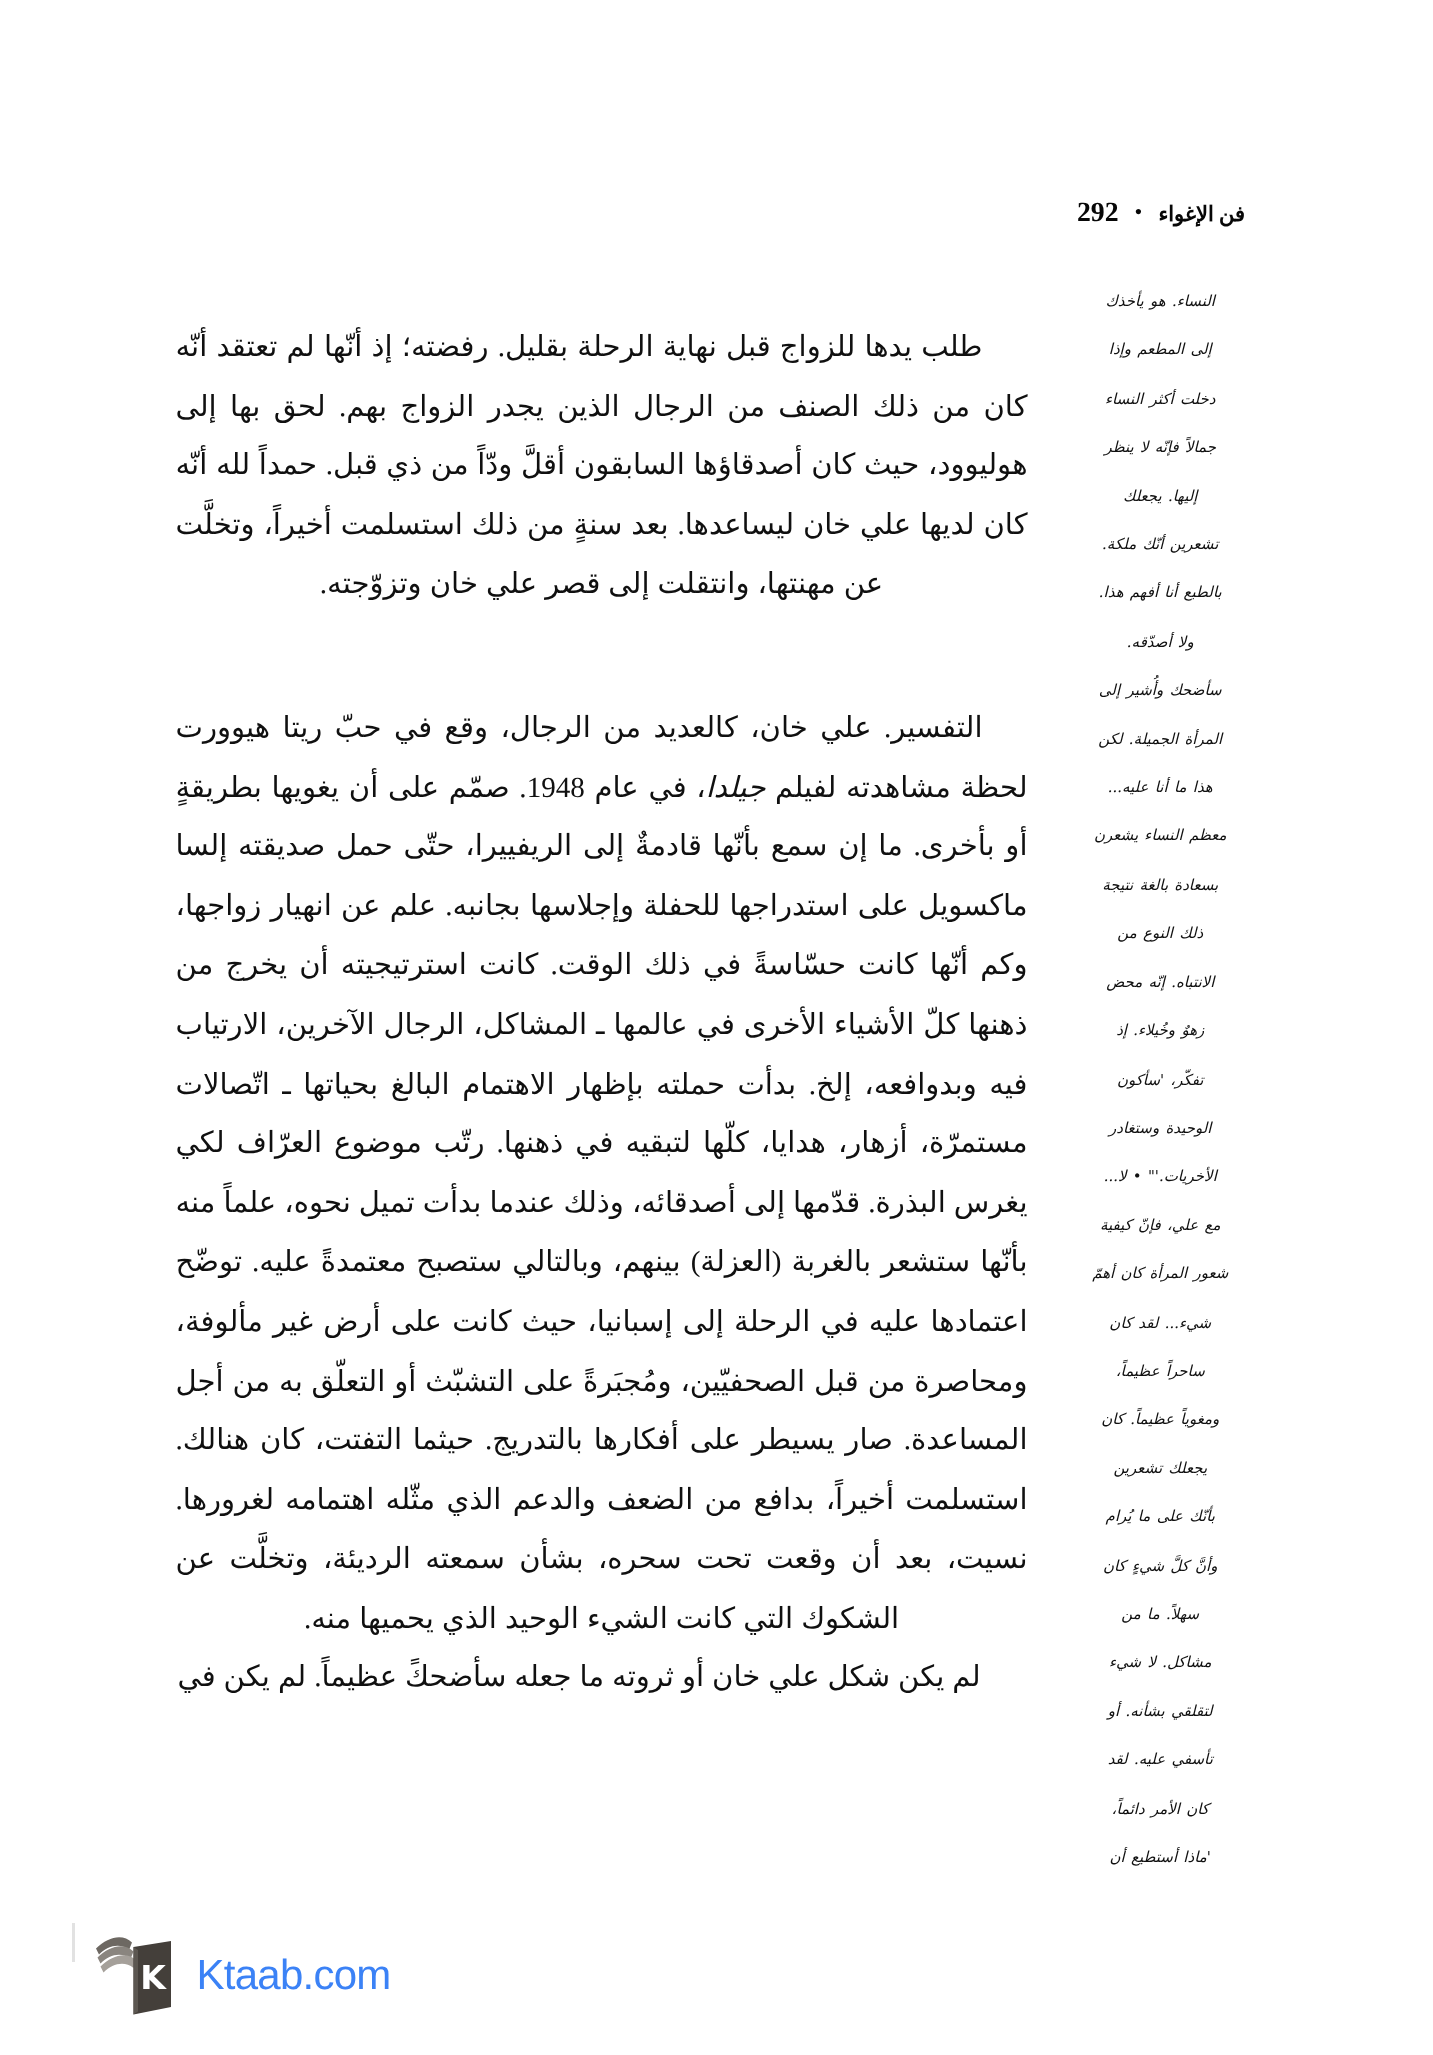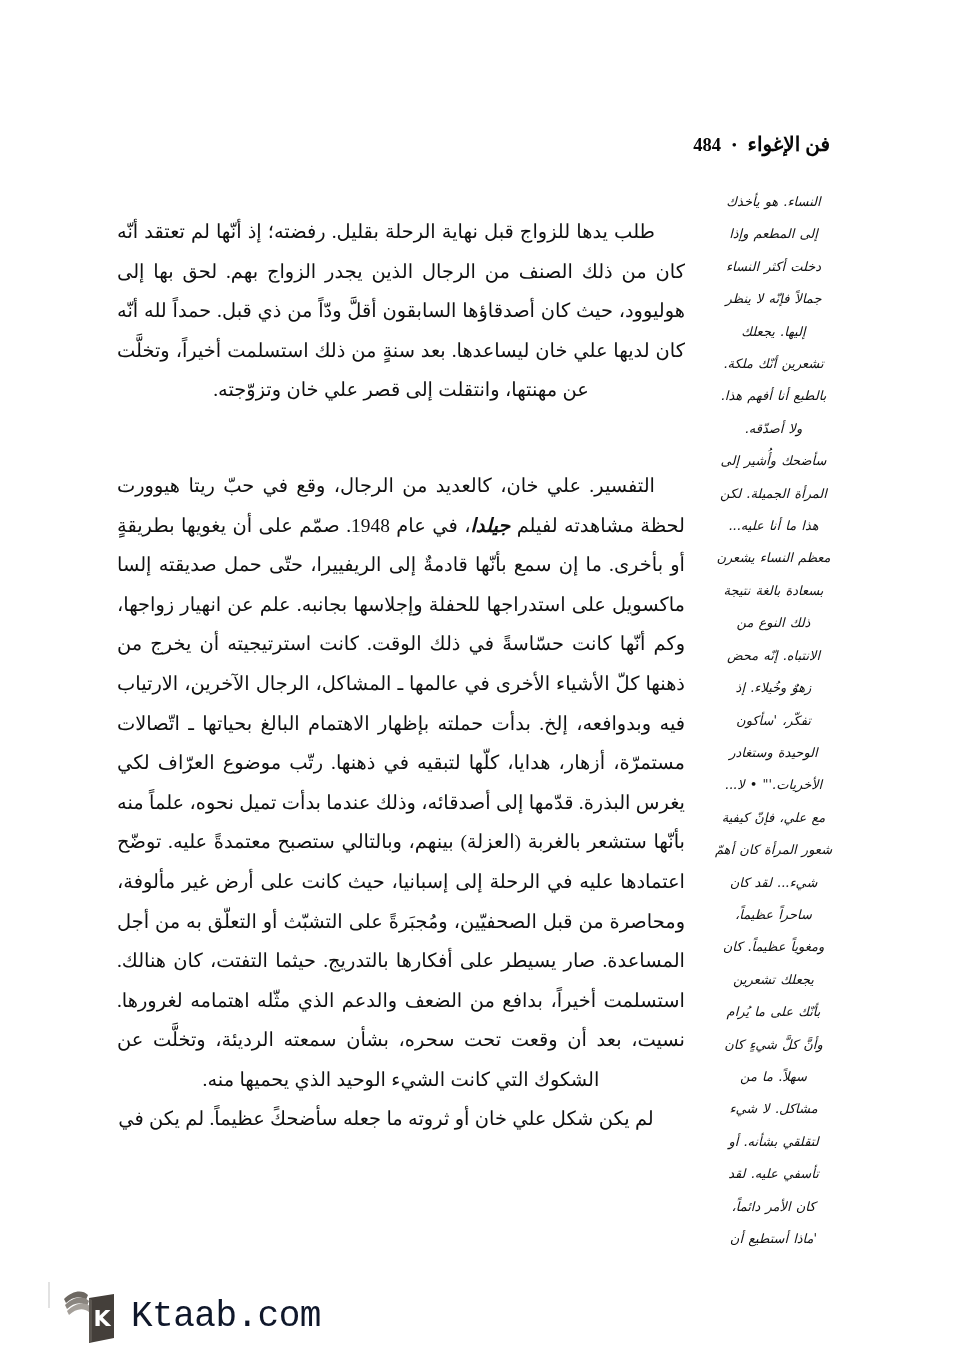--- a/index.html
+++ b/index.html
@@ -26,21 +26,21 @@
     display:flex; flex-direction:row; align-items:baseline;
     gap:11px;
     direction:rtl;
     font-size:17.5px;
     font-weight:700;
     letter-spacing:0;
     color:#070707;
   }
   .running-head .rh-title {
     font-family:"Liberation Serif","DejaVu Serif",serif;
-    font-size:20px;
+    font-size:14px;
     font-weight:700;
   }
   .running-head .rh-dot {
     font-size:13px;
     line-height:1;
     position:relative; top:-2px;
   }
   .running-head .rh-page {
     font-family:"Liberation Serif","DejaVu Serif",serif;
     font-size:18.5px;
@@ -66,35 +66,35 @@
     text-align-last:center;
     word-spacing:0.5px;
     margin:0;
     color:#101010;
   }
   .body-column p.indented { text-indent:30px; }
   .body-column p + p { margin-top:0px; }
   .para-gap { height:26px; }
   .para-gap-lg { height:56px; }
 
-  .film-title { font-style:italic;font-weight:bold; }
+  .film-title { font-style:italic; }
 
   
   .margin-column {
     position:absolute;
     top:186px;
     right:100px;
     width:163px;
     direction:rtl;
     text-align:center;
   }
   .margin-column p {
     font-family:"DejaVu Serif","Liberation Serif",serif;
     font-style:italic;
-    font-size:13px;
+    font-size:10px;
     line-height:32.4px;
     text-align:center;
     color:#101010;
     margin:0;
     word-spacing:1px;
   }
 
   
   .watermark {
     position:absolute;
@@ -102,44 +102,44 @@
     display:flex; flex-direction:row; align-items:center;
     direction:ltr;
     gap:11px;
   }
   .wm-logo {
     position:relative;
     width:58px; height:62px;
     flex:0 0 auto;
   }
   .wm-text {
-    font-family:Liberation Mono, monospace;
-    font-size:36px;
-    color:#0f172a;
+    font-family:Liberation Sans, sans-serif;
+    font-size:28px;
+    color:#3b82f6;
     letter-spacing:-0.5px;
     line-height:1;
     white-space:nowrap;
   }
 
   .spine-mark {
     position:absolute;
     left:48px; bottom:62px;
     width:2px; height:26px;
     background:#e2e2e2;
   }
 </style>
 </head>
 <body>
 
 <div class="page">
 
   <div class="running-head">
     <span class="rh-title">فن الإغواء</span>
     <span class="rh-dot">•</span>
-    <span class="rh-page">484</span>
+    <span class="rh-page">292</span>
   </div>
 
   <div class="body-column">
 
 
     <div class="para-gap"></div>
 
     <p class="indented">طلب يدها للزواج قبل نهاية الرحلة بقليل. رفضته؛ إذ أنّها لم تعتقد أنّه كان من ذلك الصنف من الرجال الذين يجدر الزواج بهم. لحق بها إلى هوليوود، حيث كان أصدقاؤها السابقون أقلَّ ودّاً من ذي قبل. حمداً لله أنّه كان لديها علي خان ليساعدها. بعد سنةٍ من ذلك استسلمت أخيراً، وتخلَّت عن مهنتها، وانتقلت إلى قصر علي خان وتزوّجته.</p>
 
     <div class="para-gap-lg"></div>

